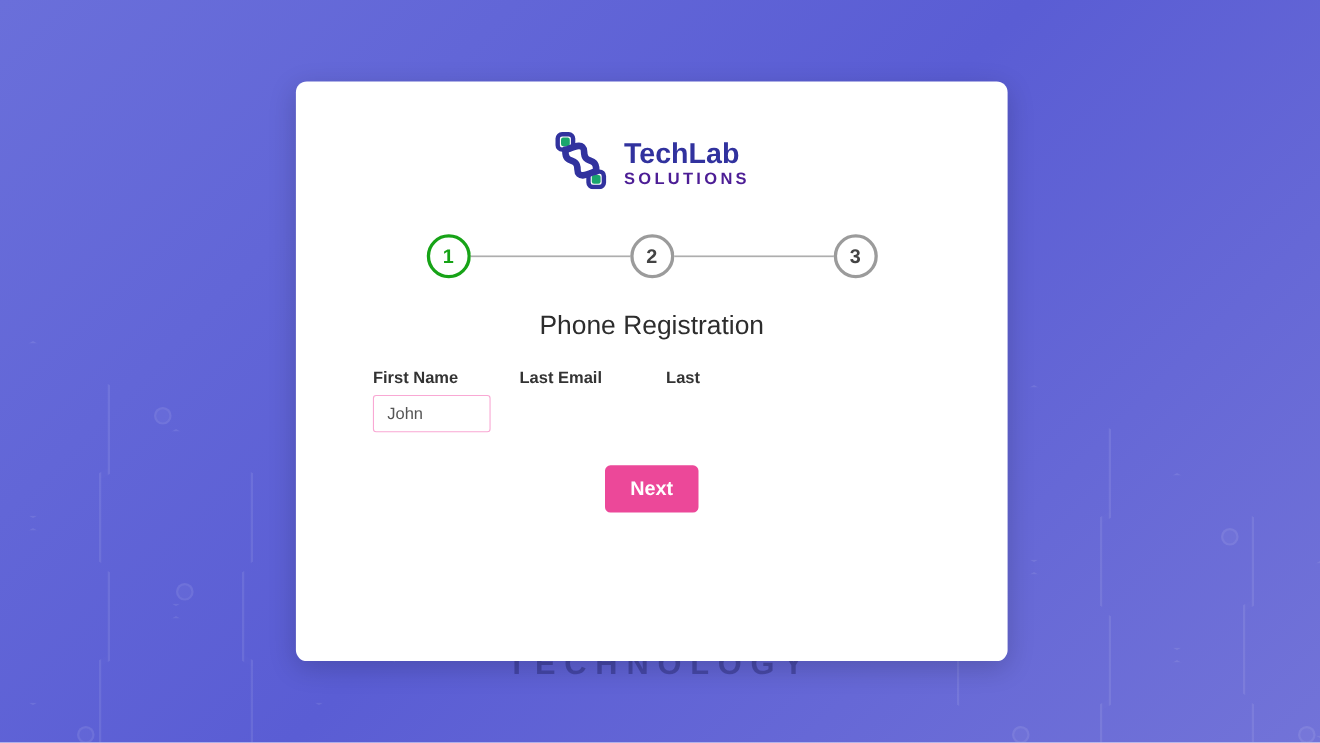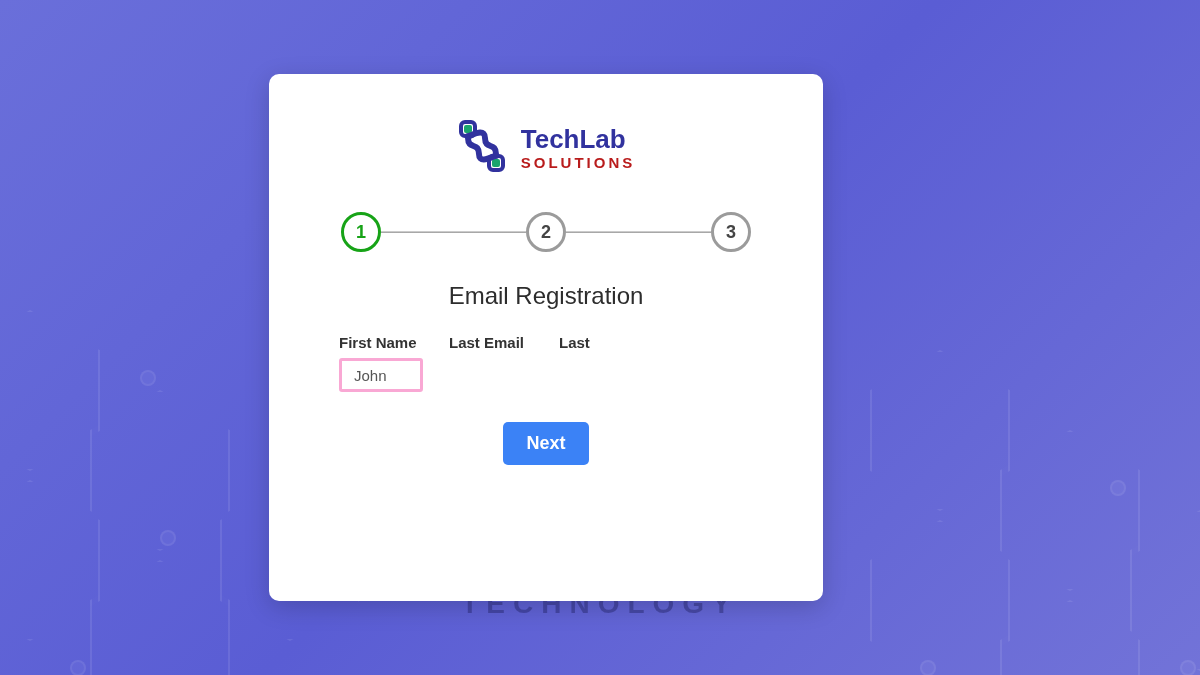--- a/index.html
+++ b/index.html
@@ -28,21 +28,21 @@
     width: 16px;
     height: 16px;
     border-radius: 50%;
     background: rgba(255,255,255,0.15);
     border: 2px solid rgba(255,255,255,0.3);
   }
   .card {
     position: absolute;
     left: 269px;
     top: 74px;
-    width: 554px;
+    width: 647px;
     height: 527px;
     background: #fff;
     border-radius: 10px;
     box-shadow: 0 6px 24px rgba(0,0,0,0.18);
     padding: 46px 60px 40px 60px;
     display: flex;
     flex-direction: column;
     align-items: center;
   }
   .logo-row {
@@ -53,21 +53,21 @@
   }
   .brand-text .brand1 {
     font-size: 26px;
     font-weight: 700;
     color: #31329e;
     line-height: 1;
   }
   .brand-text .brand2 {
     font-size: 15px;
     font-weight: 600;
-    color: #b91c1c;
+    color: #4c1d95;
     letter-spacing: 3px;
     margin-top: 2px;
   }
   .stepper {
     display: flex;
     align-items: center;
     justify-content: center;
     width: 100%;
     margin-bottom: 30px;
   }
@@ -116,29 +116,29 @@
   .field label {
     display: block;
     font-weight: 700;
     font-size: 15px;
     color: #333;
     margin-bottom: 7px;
   }
   .field input {
     width: 100%;
     height: 34px;
-    border: 3px solid #f9a8d4;
+    border: 1px solid #f9a8d4;
     border-radius: 3px;
     padding: 0 12px;
     font-size: 15px;
     color: #555;
     font-family: inherit;
   }
   .next-btn {
-    background: #3b82f6;
+    background: #ec4899;
     color: #fff;
     font-weight: 700;
     font-size: 18px;
     border: none;
     border-radius: 5px;
     padding: 11px 23px;
     cursor: pointer;
   }
   .bg-word {
     position: absolute;
@@ -196,21 +196,21 @@
   </div>
 
   <div class="stepper">
     <div class="step active">1</div>
     <div class="bar"></div>
     <div class="step">2</div>
     <div class="bar"></div>
     <div class="step">3</div>
   </div>
 
-  <div class="form-title">Email Registration</div>
+  <div class="form-title">Phone Registration</div>
 
   <div class="fields">
     <div class="field">
       <label>First Name</label>
       <input type="text" value="John" style="">
     </div>
     <div class="field">
       <label>Last Email</label>
     </div>
     <div class="field">

